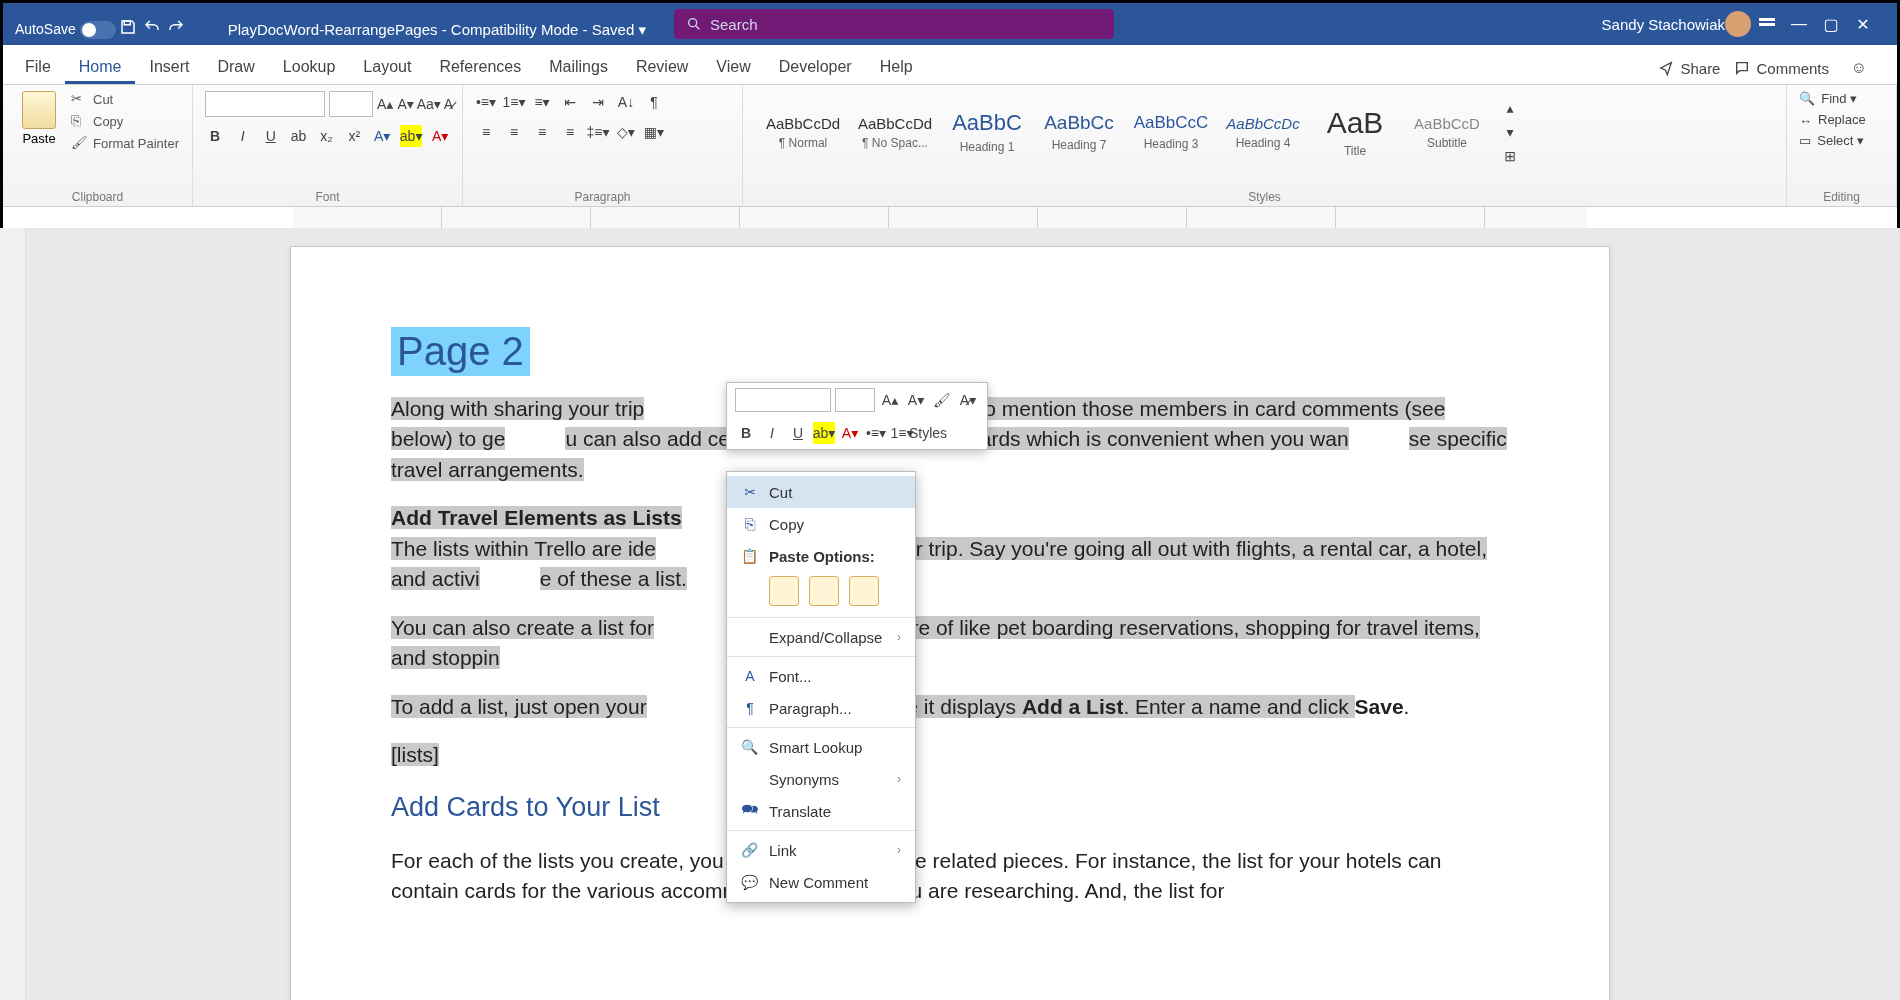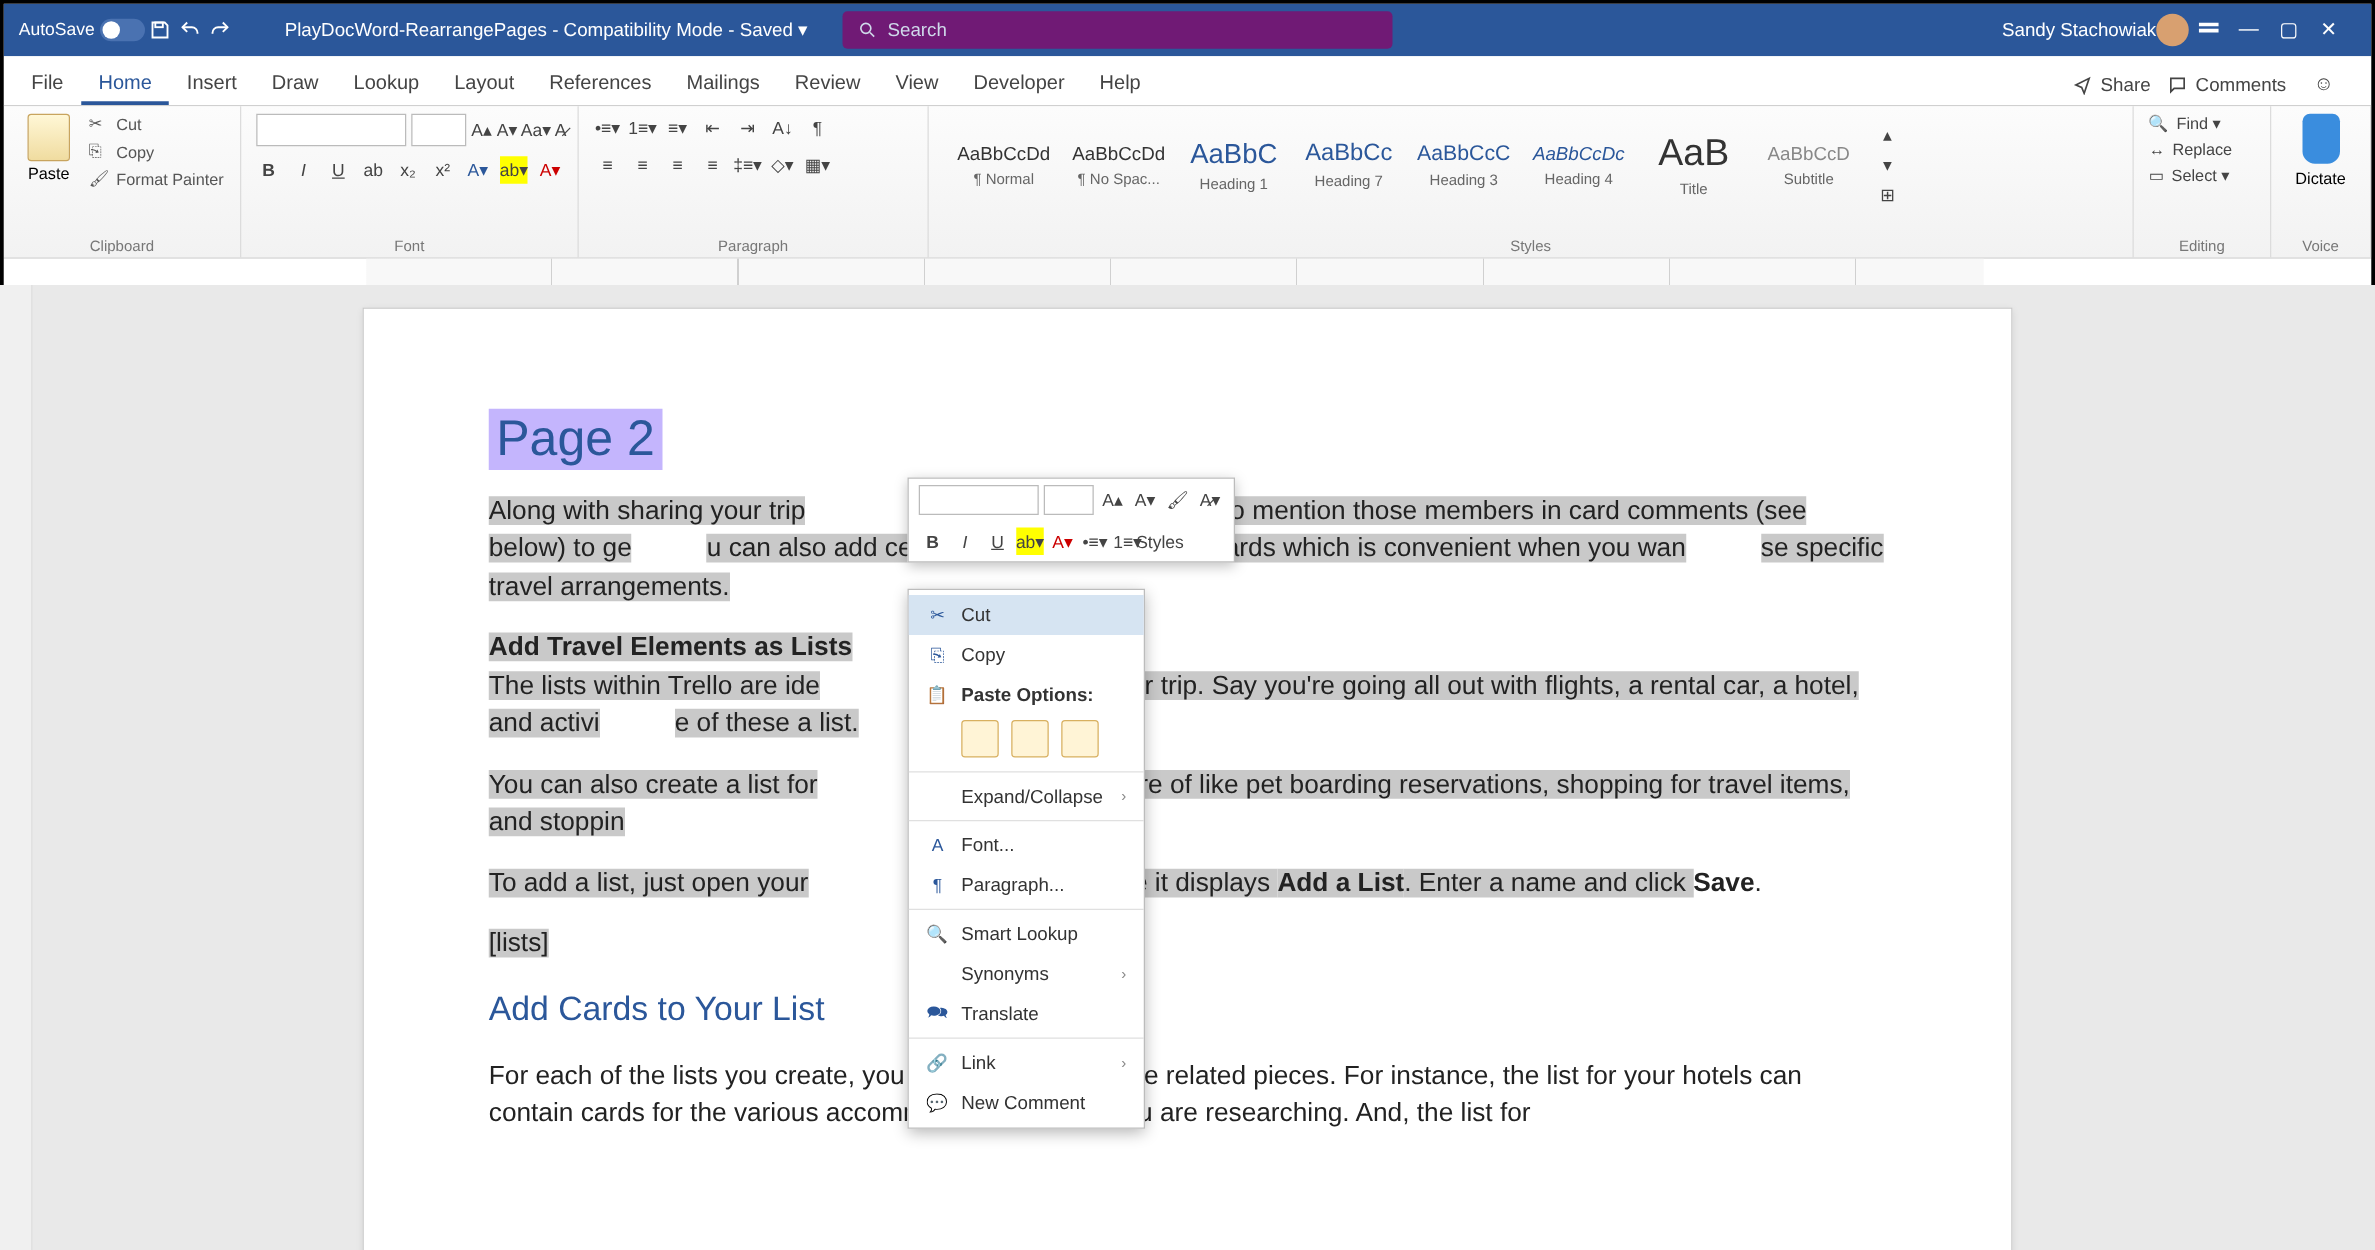--- a/index.html
+++ b/index.html
@@ -1,18 +1,18 @@
 <!DOCTYPE html>
 <html><head>
 <meta charset="utf-8">
 <style>
 *{margin:0;padding:0;box-sizing:border-box;font-family:'Segoe UI',Tahoma,sans-serif}
 body{background:#f3f3f3;overflow:hidden;width:1900px;height:1000px;border:3px solid #000}
 .titlebar{background:#2b579a;height:42px;display:flex;align-items:center;color:#fff;font-size:15px}
-.titlebar-left{display:flex;align-items:center;padding-left:12px}
+.titlebar-left{display:flex;align-items:flex-end;padding-left:12px}
 .autosave{font-size:14px}
 .autosave-toggle{display:inline-block;width:36px;height:18px;background:#4a72b1;border-radius:9px;vertical-align:middle;margin-left:4px;position:relative}
 .autosave-toggle::after{content:"";position:absolute;left:2px;top:2px;width:14px;height:14px;border-radius:50%;background:#fff}
 .qat-btn{width:24px;height:24px;display:inline-flex;align-items:center;justify-content:center;color:#fff;cursor:pointer}
 .doc-title{margin-left:40px;font-size:15px}
 .searchbar{background:#701a75;height:30px;width:440px;border-radius:4px;display:flex;align-items:center;padding:0 12px;margin-left:28px;color:#cfd9ea}
 .titlebar-right{margin-left:auto;display:flex;align-items:center;padding-right:18px}
 .avatar{width:26px;height:26px;border-radius:50%;background:#d8a070}
 .win-btn{width:32px;height:32px;display:inline-flex;align-items:center;justify-content:center;color:#fff;font-size:16px;cursor:pointer}
 .tabs{background:#fff;height:40px;display:flex;align-items:flex-end;border-bottom:1px solid #d0d0d0;padding:0 8px}
@@ -46,21 +46,21 @@
 .editing-col{display:flex;flex-direction:column;gap:6px;font-size:13px;color:#444}
 .editing-col div{display:flex;align-items:center;gap:6px}
 .voice-group{width:80px}
 .dictate{display:flex;flex-direction:column;align-items:center;gap:4px}
 .mic-icon{width:30px;height:40px;background:#3a8dde;border-radius:6px 6px 10px 10px;position:relative}
 .ruler{height:24px;background:#fff;border-bottom:1px solid #cfcfcf;position:relative}
 .ruler-track{position:absolute;left:290px;right:310px;top:0;bottom:0;background:repeating-linear-gradient(90deg,#f8f8f8 0,#f8f8f8 148px,#d0d0d0 148px,#d0d0d0 149px)}
 .doc-area{position:absolute;top:228px;left:0;right:0;bottom:0;background:#e9e9e9;overflow:hidden}
 .vscroll{position:absolute;left:0;top:0;width:26px;bottom:0;background:#f0f0f0;border-right:1px solid #dcdcdc}
 .page{position:absolute;left:290px;top:18px;width:1320px;background:#fff;border:1px solid #c8c8c8;box-shadow:0 2px 6px rgba(0,0,0,.1);padding:80px 100px;min-height:900px}
-.page-heading{font-size:40px;color:#2b579a;font-family:'Calibri Light','Segoe UI Light',sans-serif;background:#c4b5fd;display:inline-block;padding:2px 6px}
+.page-heading{font-size:40px;color:#2b579a;font-family:'Calibri Light','Segoe UI Light',sans-serif;background:#7dd3fc;display:inline-block;padding:2px 6px}
 .para{font-size:21px;color:#222;line-height:1.45;margin-top:18px}
 .para .sel{background:#c9c9c9}
 .subhead{font-size:21px;color:#222}
 .subhead2{font-size:27px;color:#2b579a;font-family:'Calibri Light','Segoe UI Light',sans-serif}
 .mini-toolbar{position:absolute;background:#fff;border:1px solid #bcbcbc;box-shadow:0 3px 10px rgba(0,0,0,.25);display:flex;flex-direction:column}
 .mini-row{display:flex;align-items:center;gap:4px;padding:5px 8px}
 .mini-combo{height:24px;border:1px solid #bbb;width:96px}
 .context-menu{position:absolute;background:#fff;border:1px solid #bcbcbc;box-shadow:0 3px 12px rgba(0,0,0,.3);width:190px;font-size:15px;color:#333;padding:4px 0}
 .cm-item{display:flex;align-items:center;gap:10px;padding:7px 14px;cursor:pointer}
 .cm-item.hover{background:#d6e4f2}
@@ -278,27 +278,20 @@
           <span>Replace</span>
         </div>
       <div>
           <span>▭</span>
           <span>Select ▾</span>
         </div>
     </div>
     <div class="group-label">Editing</div>
   </div>
 
-  <div class="group voice-group">
-    <div class="dictate">
-      <div class="mic-icon"></div>
-      <span style="font-size:13px">Dictate</span>
-    </div>
-    <div class="group-label">Voice</div>
-  </div>
 </div>
 
 <div class="ruler">
     <div class="ruler-track"></div>
   </div>
 
 <div class="doc-area">
   <div class="vscroll"></div>
   <div class="page">
     <div class="page-heading">Page 2</div>

